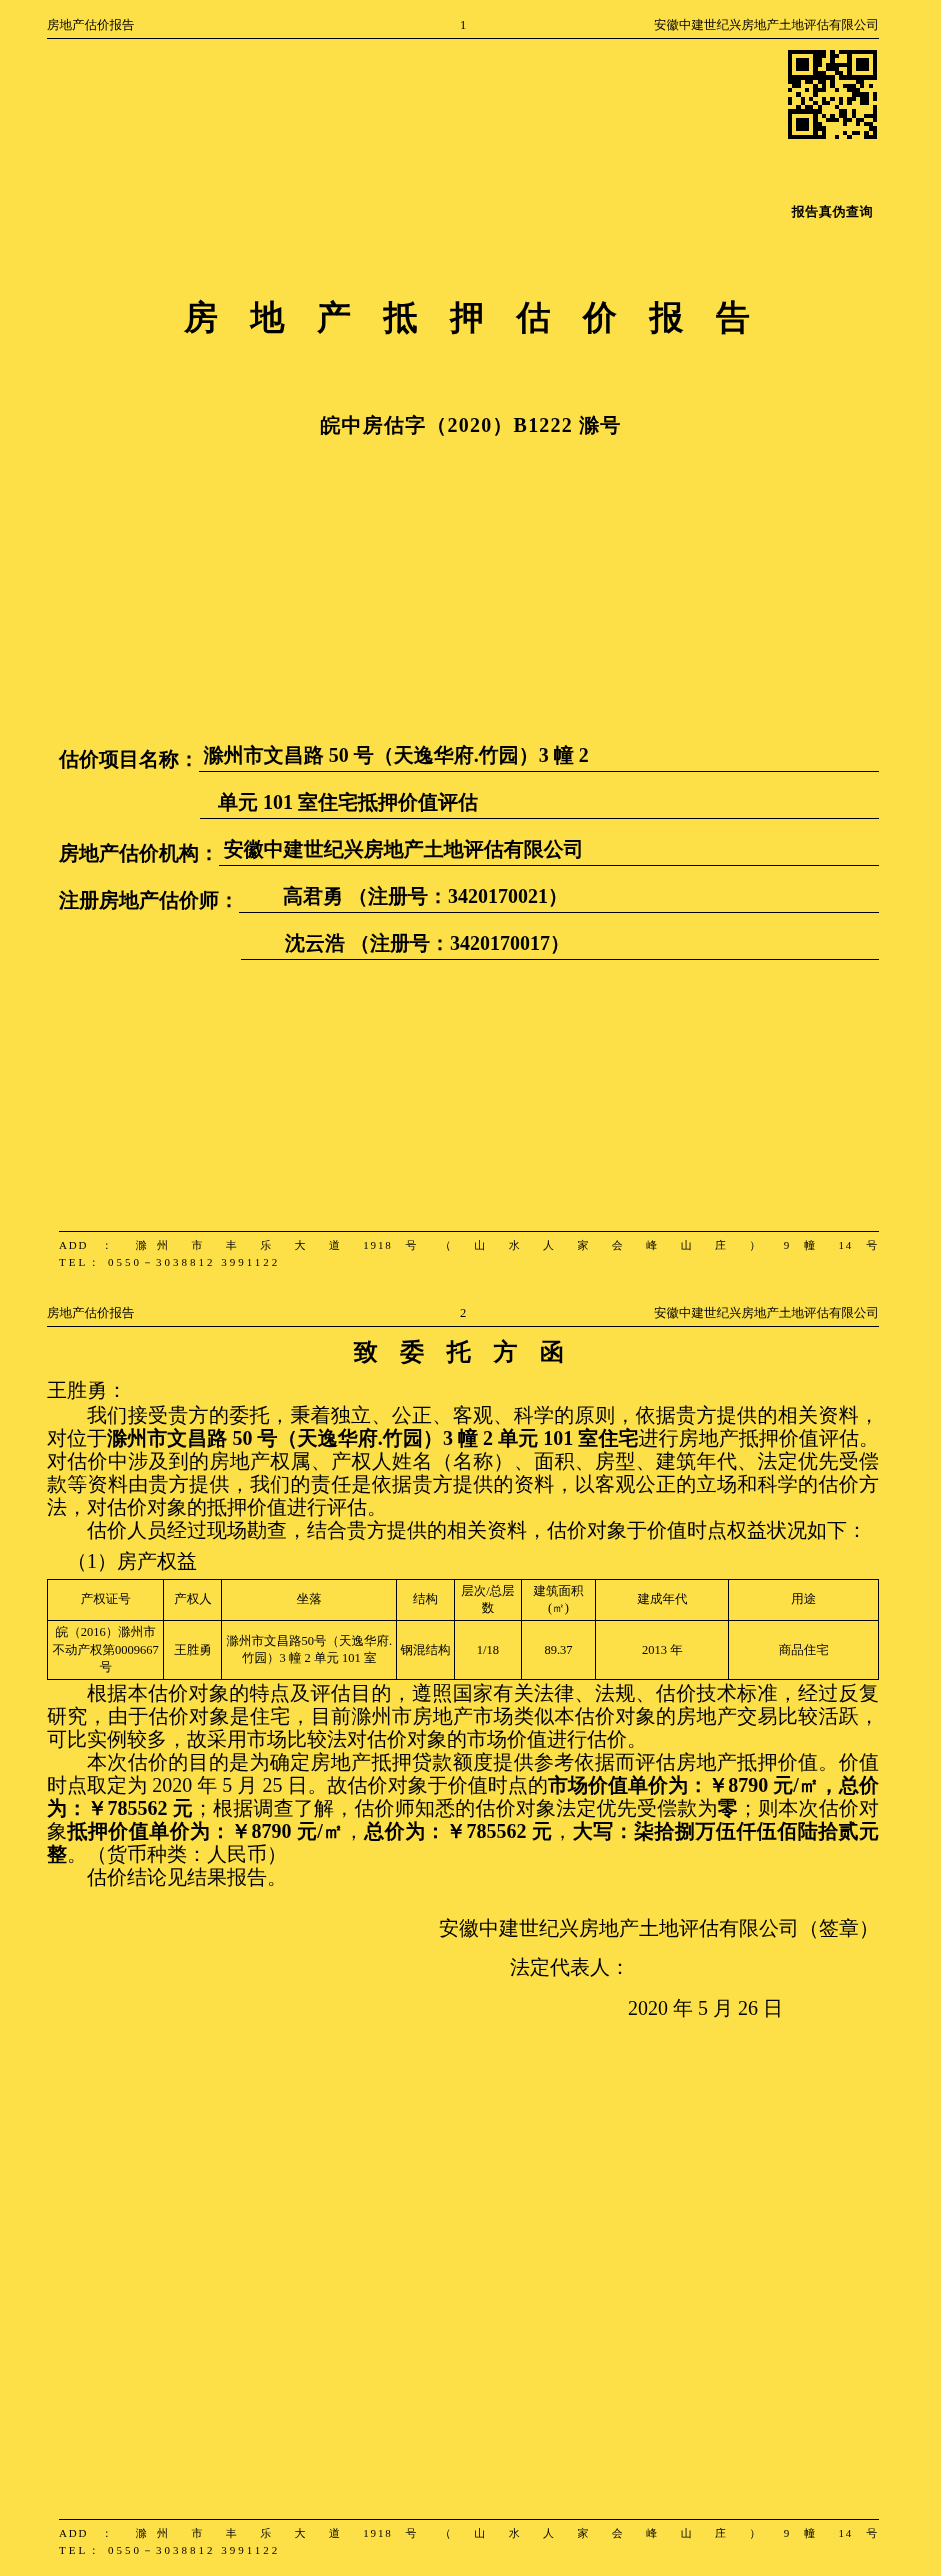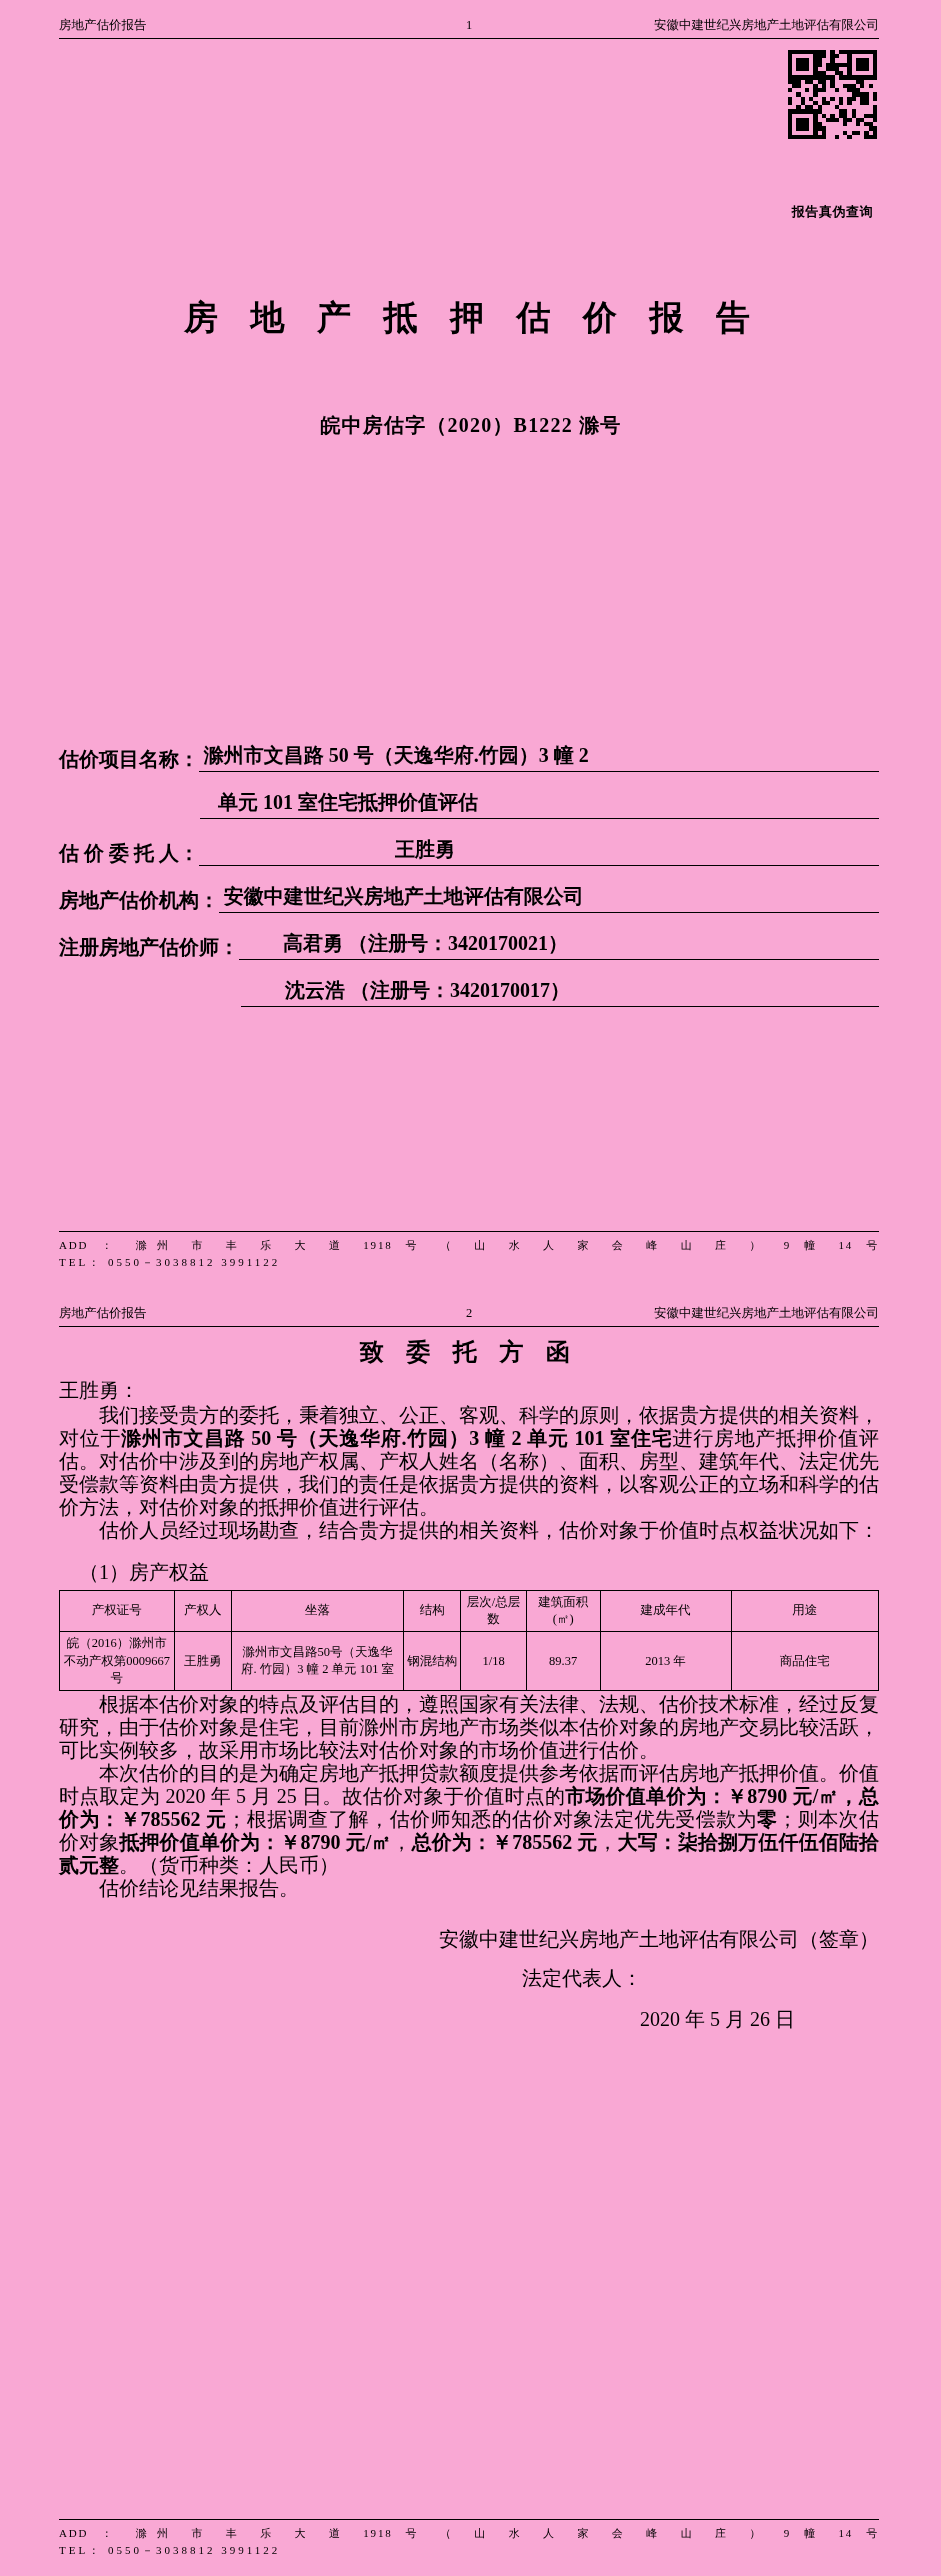--- a/index.html
+++ b/index.html
@@ -5,21 +5,21 @@
   * { margin:0; padding:0; box-sizing:border-box; }
   html,body { background:#ffffff; }
   body {
     width:942px;
     font-family:"Liberation Serif","DejaVu Serif",serif;
     color:#000;
   }
   .doc { position:relative; width:942px; height:2576px; background:#fff; }
   .page {
     position:absolute; left:0; width:942px; height:1288px;
-    padding:0 63px 0 59px; overflow:hidden; background:#f9a8d4;
+    padding:0 63px 0 47px; overflow:hidden; background:#fde047;
   }
   .page-1 { top:0; }
   .page-2 { top:1288px; }
 
   
   .pg-header {
     display:flex; align-items:flex-end;
     padding-top:18px; padding-bottom:4.7px;
     border-bottom:1.2px solid #000;
     font-size:12.5px; line-height:1.2;
@@ -79,21 +79,21 @@
     margin-top:9.5px; text-align:center;
     font-size:24px; font-weight:bold; letter-spacing:8.3px; white-space:nowrap;
   }
   .salutation { margin-top:9.5px; font-size:20px; line-height:1.2; }
   .para {
     font-size:20px; line-height:23px;
     text-align:justify; text-indent:40px;
   }
   .para b { font-weight:bold; }
   .p-gap { margin-top:2.4px; }
-  .property-label { font-size:20px; line-height:26px; padding-left:20px; margin-top:17px; }
+  .property-label { font-size:20px; line-height:26px; padding-left:20px; margin-top:6px; }
 
   
   .rights-table {
     width:100%; border-collapse:collapse; table-layout:fixed;
     margin-top:4.7px; font-size:12.5px; line-height:1.38;border-radius:16px;
   }
   .rights-table th, .rights-table td {
     border:0.6px solid #000; text-align:center; vertical-align:middle;
     padding:3px 3px; font-weight:normal; word-break:break-all;
   }
@@ -362,24 +362,20 @@
     <div class="cover-form">
       <div class="form-row">
         <span class="f-label">估价项目名称：</span>
         <span class="f-value">滁州市文昌路 50 号（天逸华府.竹园）3 幢 2</span>
       </div>
       <div class="form-row">
         <span class="f-spacer-a"></span>
         <span class="f-value f-pad30">单元 101 室住宅抵押价值评估</span>
       </div>
       <div class="form-row">
-        <span class="f-label">估 价 委 托 人：</span>
-        <span class="f-value f-pad330">王胜勇</span>
-      </div>
-      <div class="form-row">
         <span class="f-label">房地产估价机构：</span>
         <span class="f-value">安徽中建世纪兴房地产土地评估有限公司</span>
       </div>
       <div class="form-row">
         <span class="f-label">注册房地产估价师：</span>
         <span class="f-value f-pad75">高君勇 （注册号：3420170021）</span>
       </div>
       <div class="form-row">
         <span class="f-spacer-b"></span>
         <span class="f-value f-pad75">沈云浩 （注册号：3420170017）</span>

